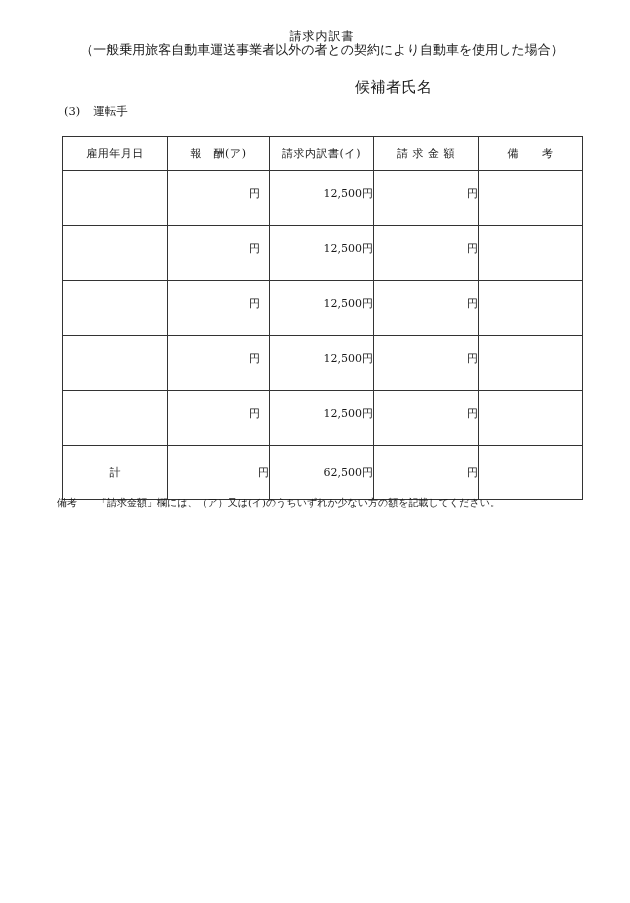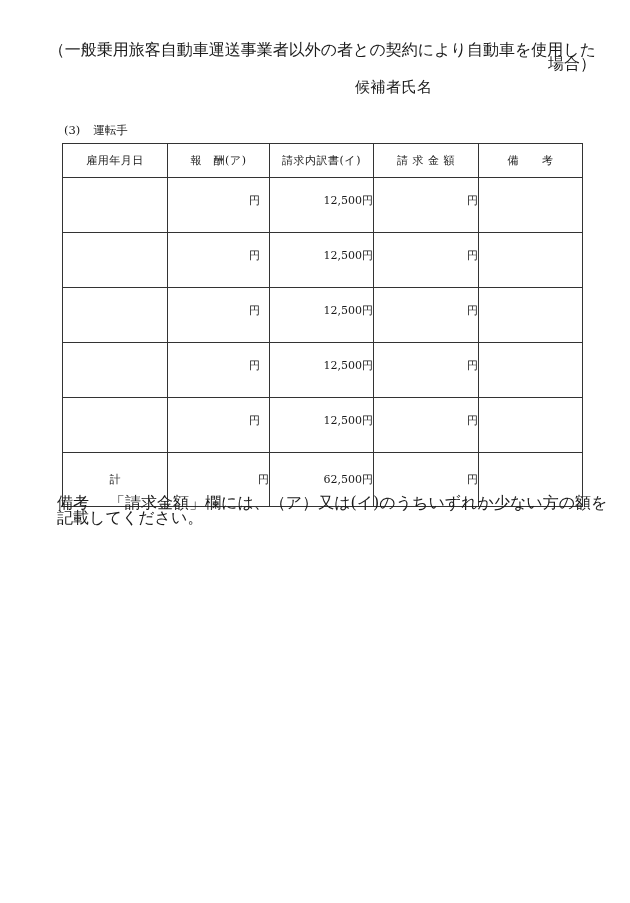--- a/index.html
+++ b/index.html
@@ -20,43 +20,42 @@
     position: absolute;
     top: 29px; left: 62px; width: 520px;
     text-align: center;
     font-size: 12px;
     line-height: 14px;
     letter-spacing: 1px;
   }
   .doc-subtitle {
     position: absolute;
     top: 43px; left: 48px; width: 548px;
-    text-align: right;
-    font-size: 16px;
+    text-align: center;
+    font-size: 13px;
     line-height: 14px;
   }
   .candidate-name {
     position: absolute;
     top: 80px; left: 355px;
     font-size: 15px;
     line-height: 14px;
     letter-spacing: 0.5px;
   }
   .section-heading {
     position: absolute;
     top: 104px; left: 64px;
     font-size: 11.5px;
     line-height: 14px;
-    margin-top: 19px;
   }
   .section-heading .sec-num { margin-right: 13px; }
 
   table.billing {
     position: absolute;
-    top: 143px; left: 62px;
+    top: 136px; left: 62px;
     width: 520px;
     border-collapse: collapse;
     table-layout: fixed;
     font-size: 11px;
   }
   table.billing col.w1 { width: 105px; }
   table.billing col.w2 { width: 102px; }
   table.billing col.w3 { width: 104px; }
   table.billing col.w4 { width: 105px; }
   table.billing col.w5 { width: 104px; }
@@ -75,30 +74,31 @@
   td.pad2 { padding-right: 9px; }
   td.pad3 { padding-right: 4px; }
   td.pad4 { padding-right: 10px; }
   tr.data-row td { padding-bottom: 9px; }
   tr.data-row td.pad2 { padding-right: 9px; }
   td.center { text-align: center; }
 
   .footer-note {
     position: absolute;
     top: 495px; left: 57px; width: 560px;
-    font-size: 16px;
+    font-size: 10px;
     line-height: 15px;
   }
   .footer-note .fn-label { margin-right: 20px; }
 </style>
 </head>
 <body>
 
 <div class="page">
 
+  <div class="doc-title">請求内訳書</div>
   <div class="doc-subtitle">（一般乗用旅客自動車運送事業者以外の者との契約により自動車を使用した場合）</div>
   <div class="candidate-name">候補者氏名</div>
 
   <div class="section-heading">
     <span class="sec-num">(3)</span><span>運転手</span>
   </div>
 
   <table class="billing">
     <colgroup>
       <col class="w1">

